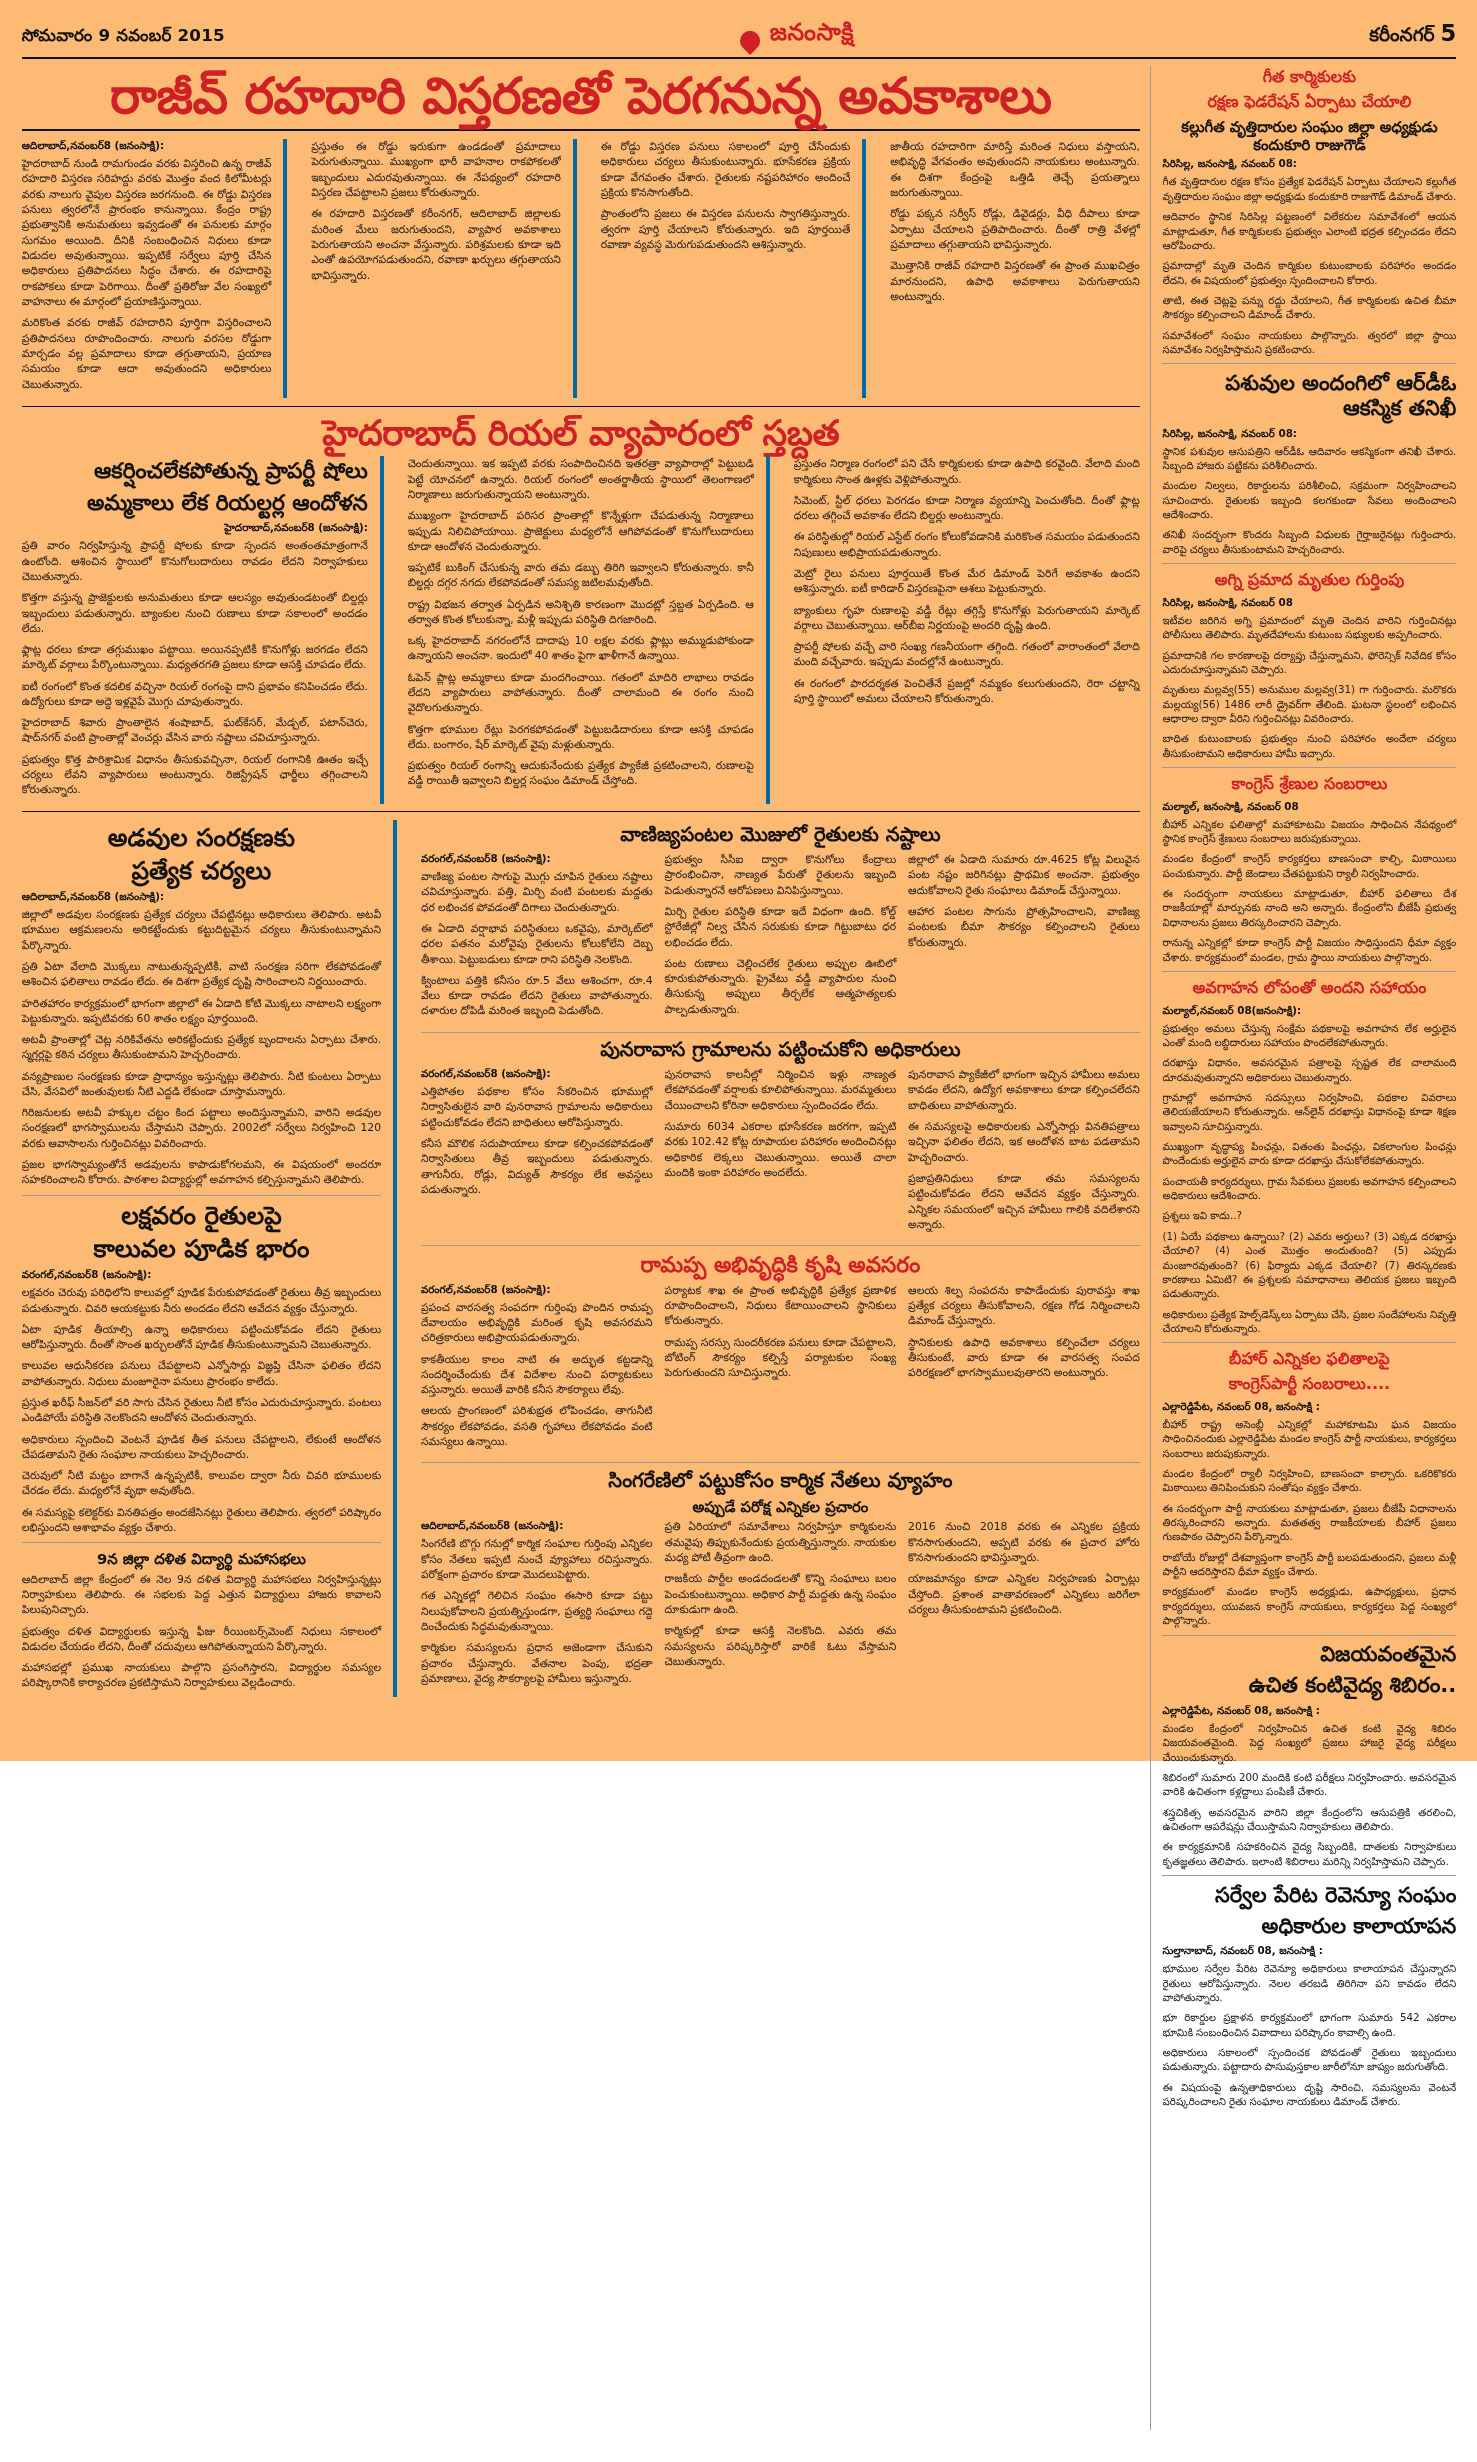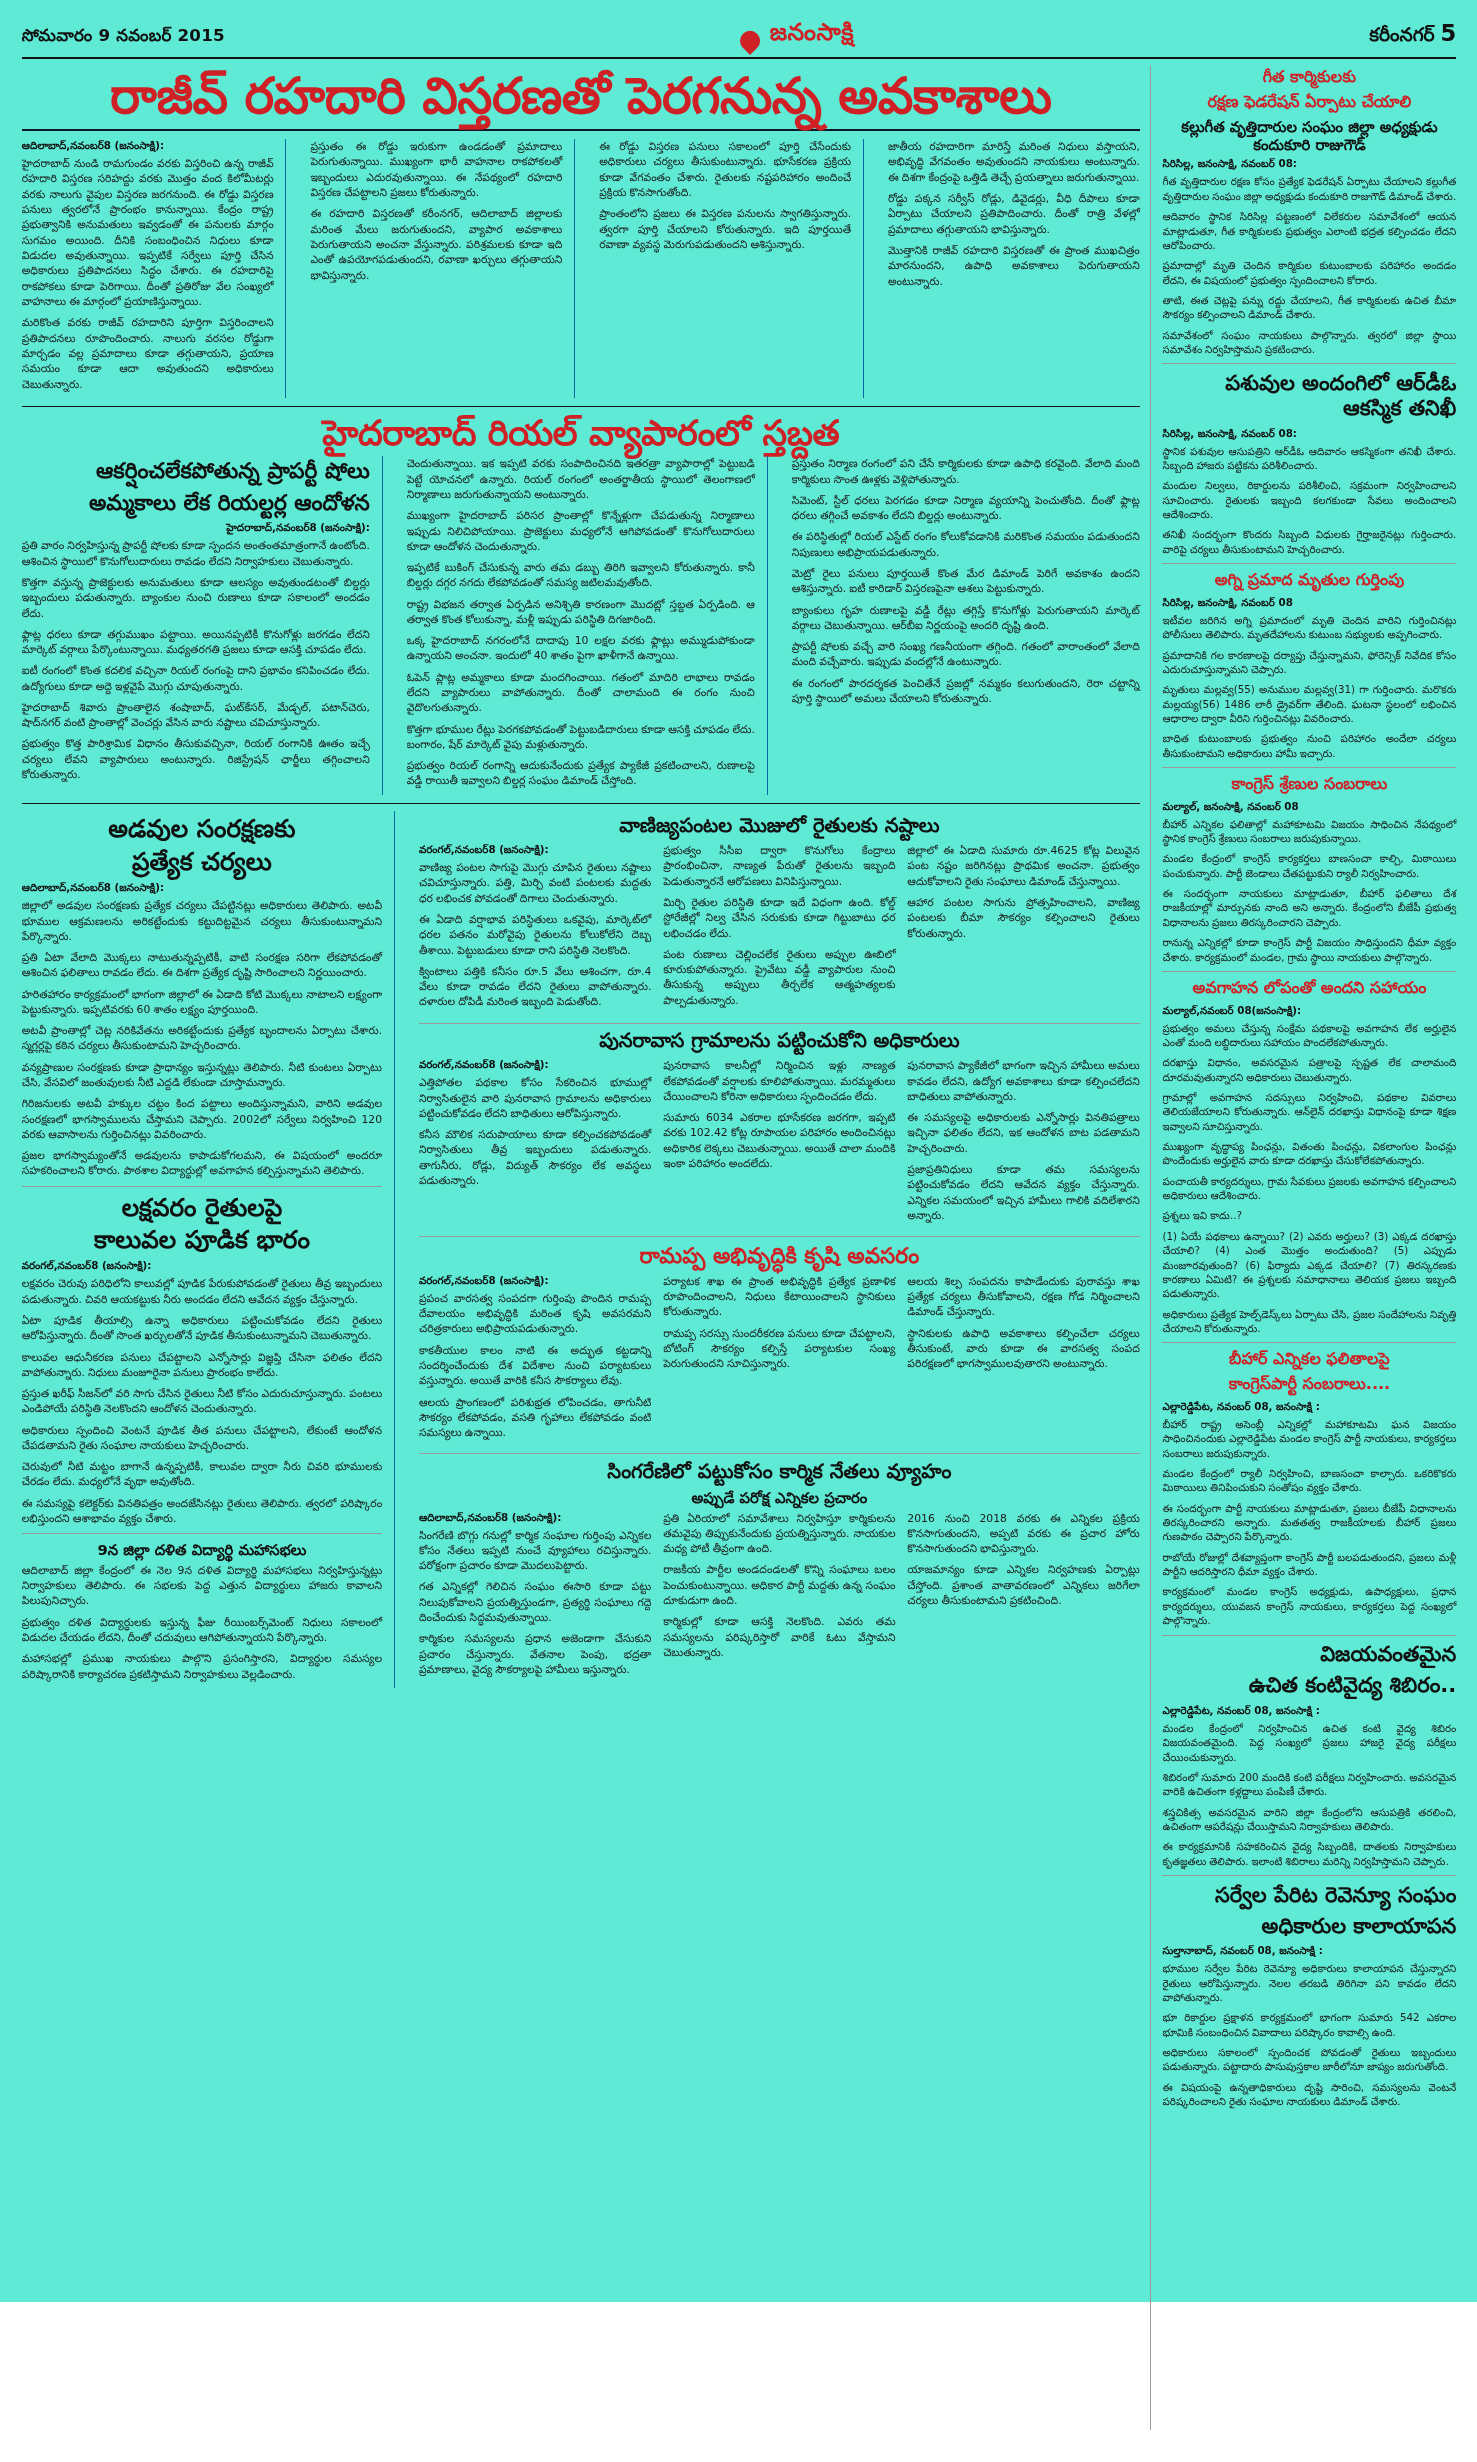--- a/index.html
+++ b/index.html
@@ -9,22 +9,22 @@
   }
   body {
     width: 1478px;
     height: 2463px;
     font-family: "DejaVu Sans", sans-serif;
     color: #111;
   }
   .page {
     position: relative;
     width: 1478px;
-    height: 2302px;
-    background: #5eead4;
+    height: 1761px;
+    background: #fdba74;
     box-sizing: border-box;
     padding: 17.7px 21.7px 9.9px 21.7px;
   }
 
   
   .masthead {
     display: flex;
     align-items: flex-end;
     justify-content: space-between;
     border-bottom: 2px solid #111;
@@ -107,21 +107,21 @@
     gap: 11.8px;
   }
   .cols3 {
     display: flex;
     gap: 11.8px;
   }
   .col {
     flex: 1 1 0;
     min-width: 0;
   }
-  .vline { border-left: 1px solid #0369a1; padding-left: 24px; }
+  .vline { border-left: 4px solid #0369a1; padding-left: 24px; }
 
   .dateline {
     font-size: 10.3px;
     font-weight: bold;
     margin-bottom: 2px;
     color: #111;
   }
   p.body {
     font-size: 10.8px;
     line-height: 1.42;

